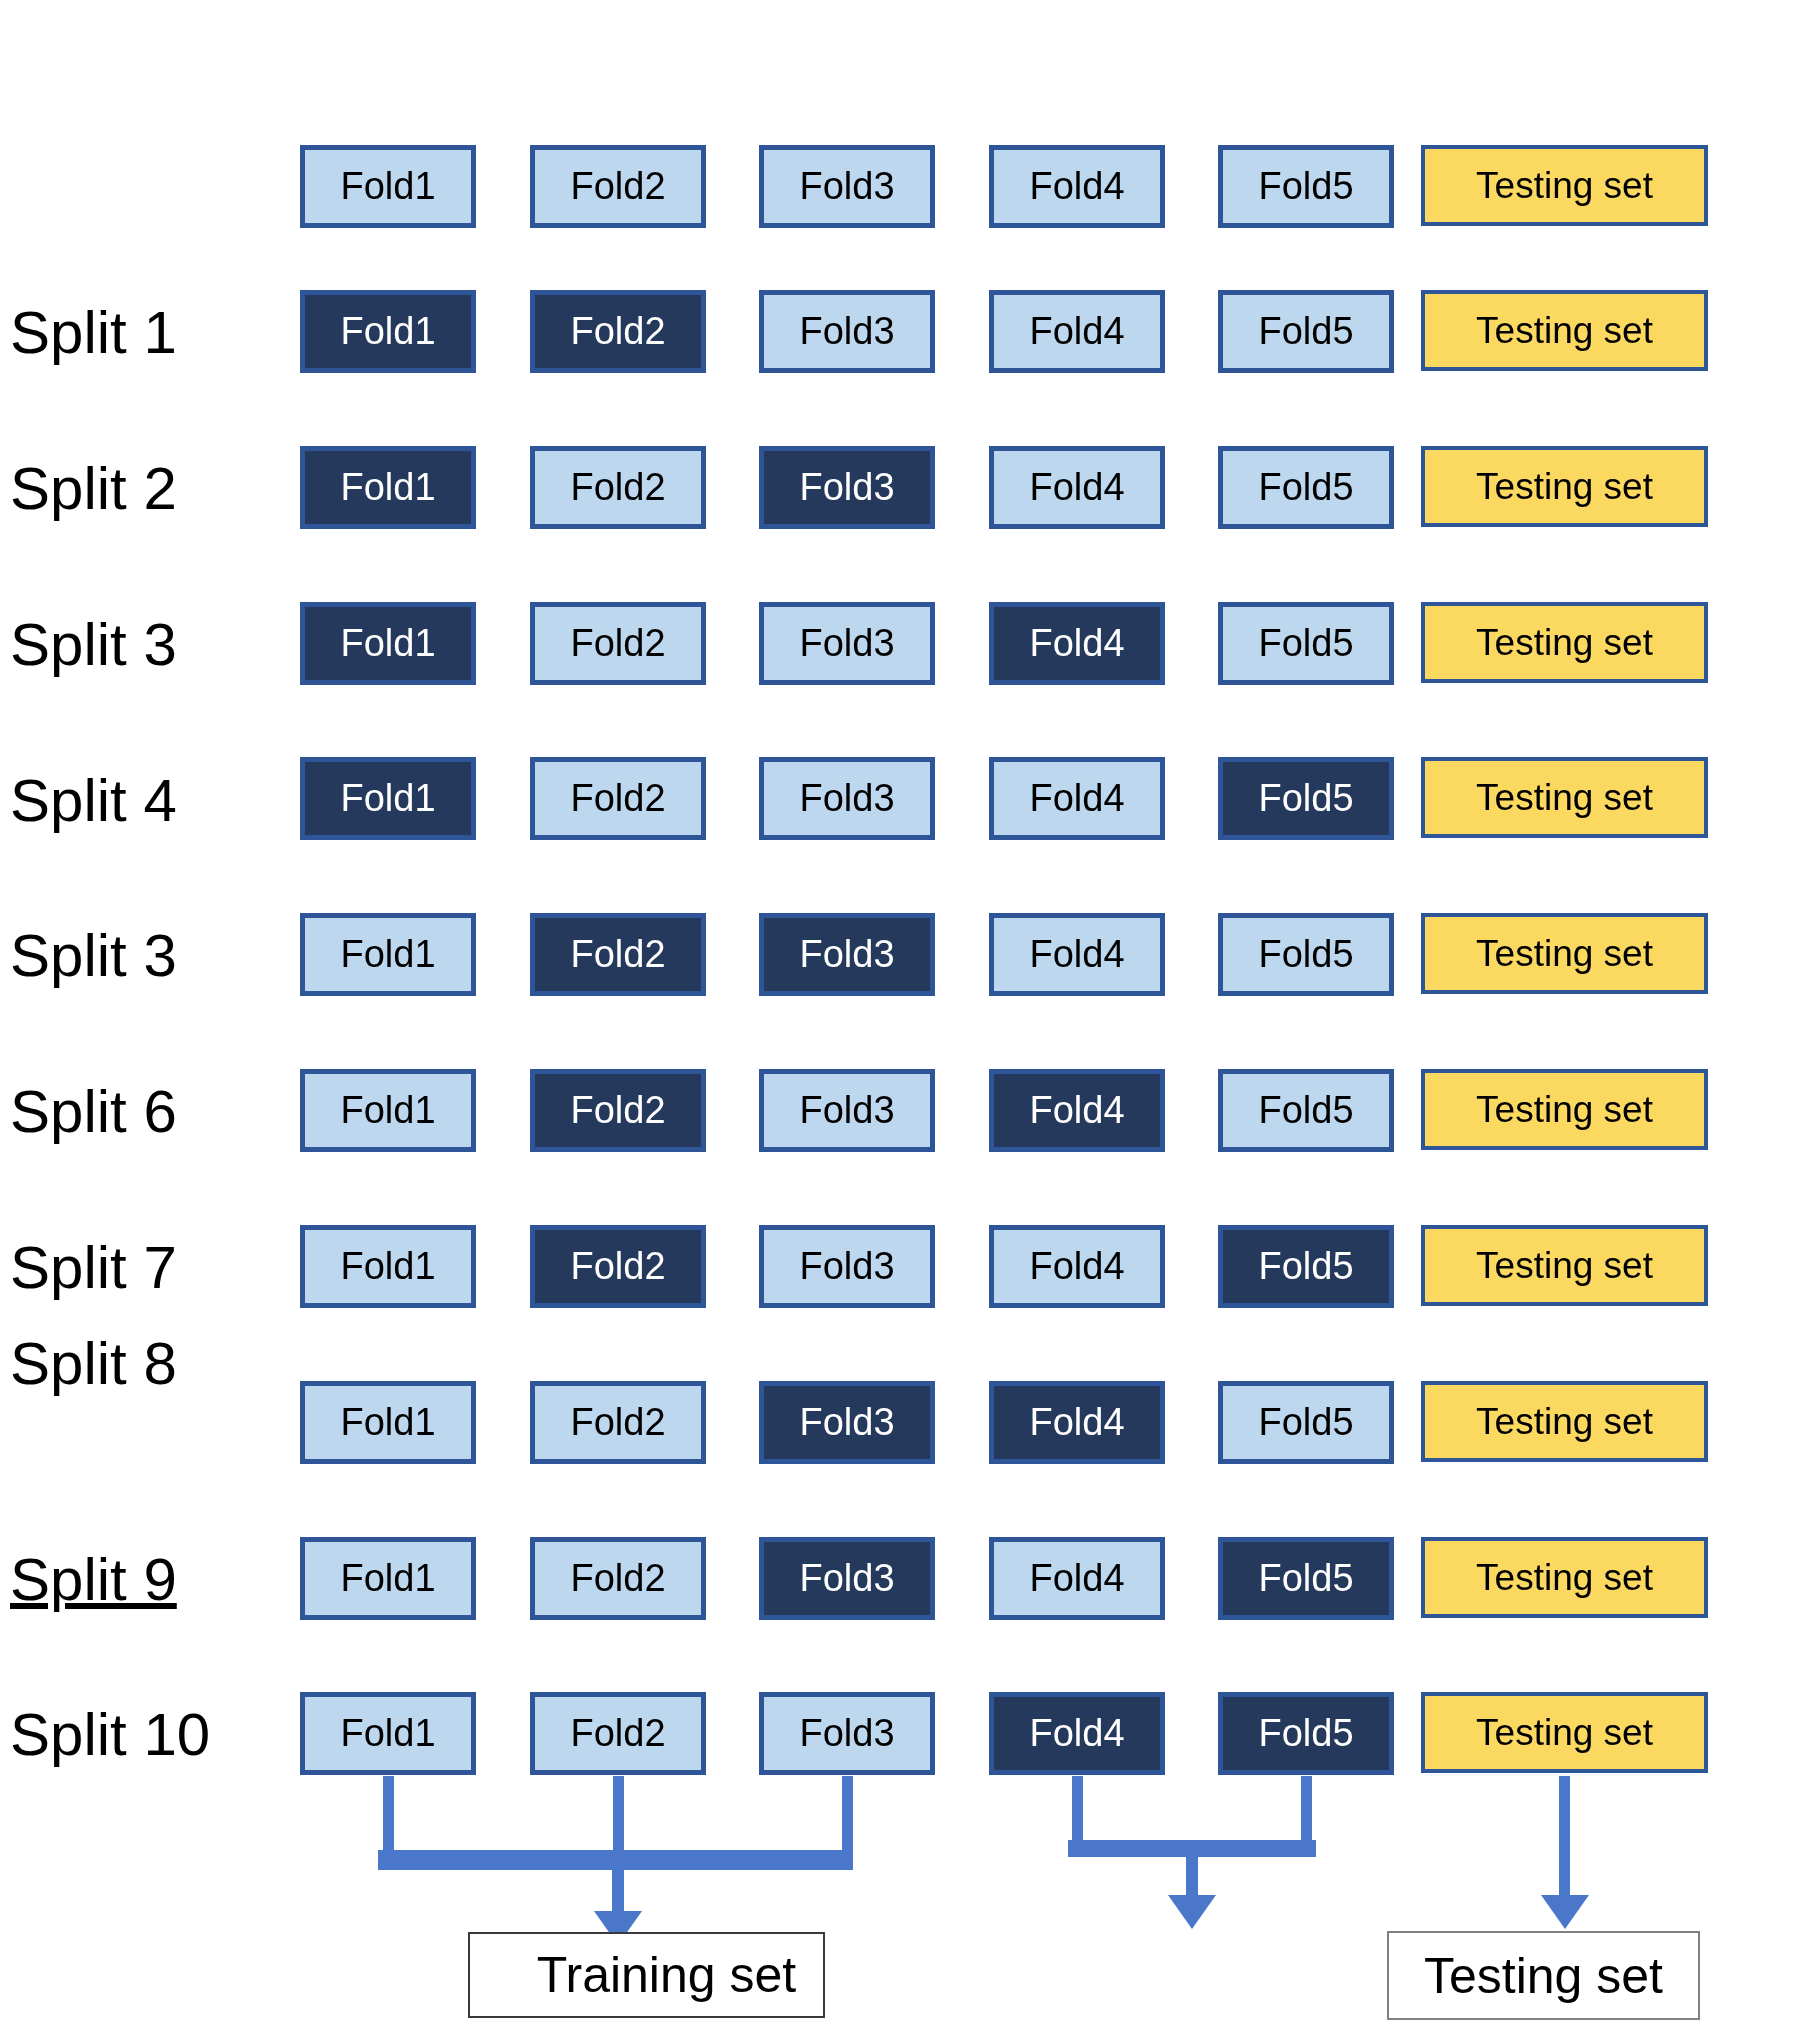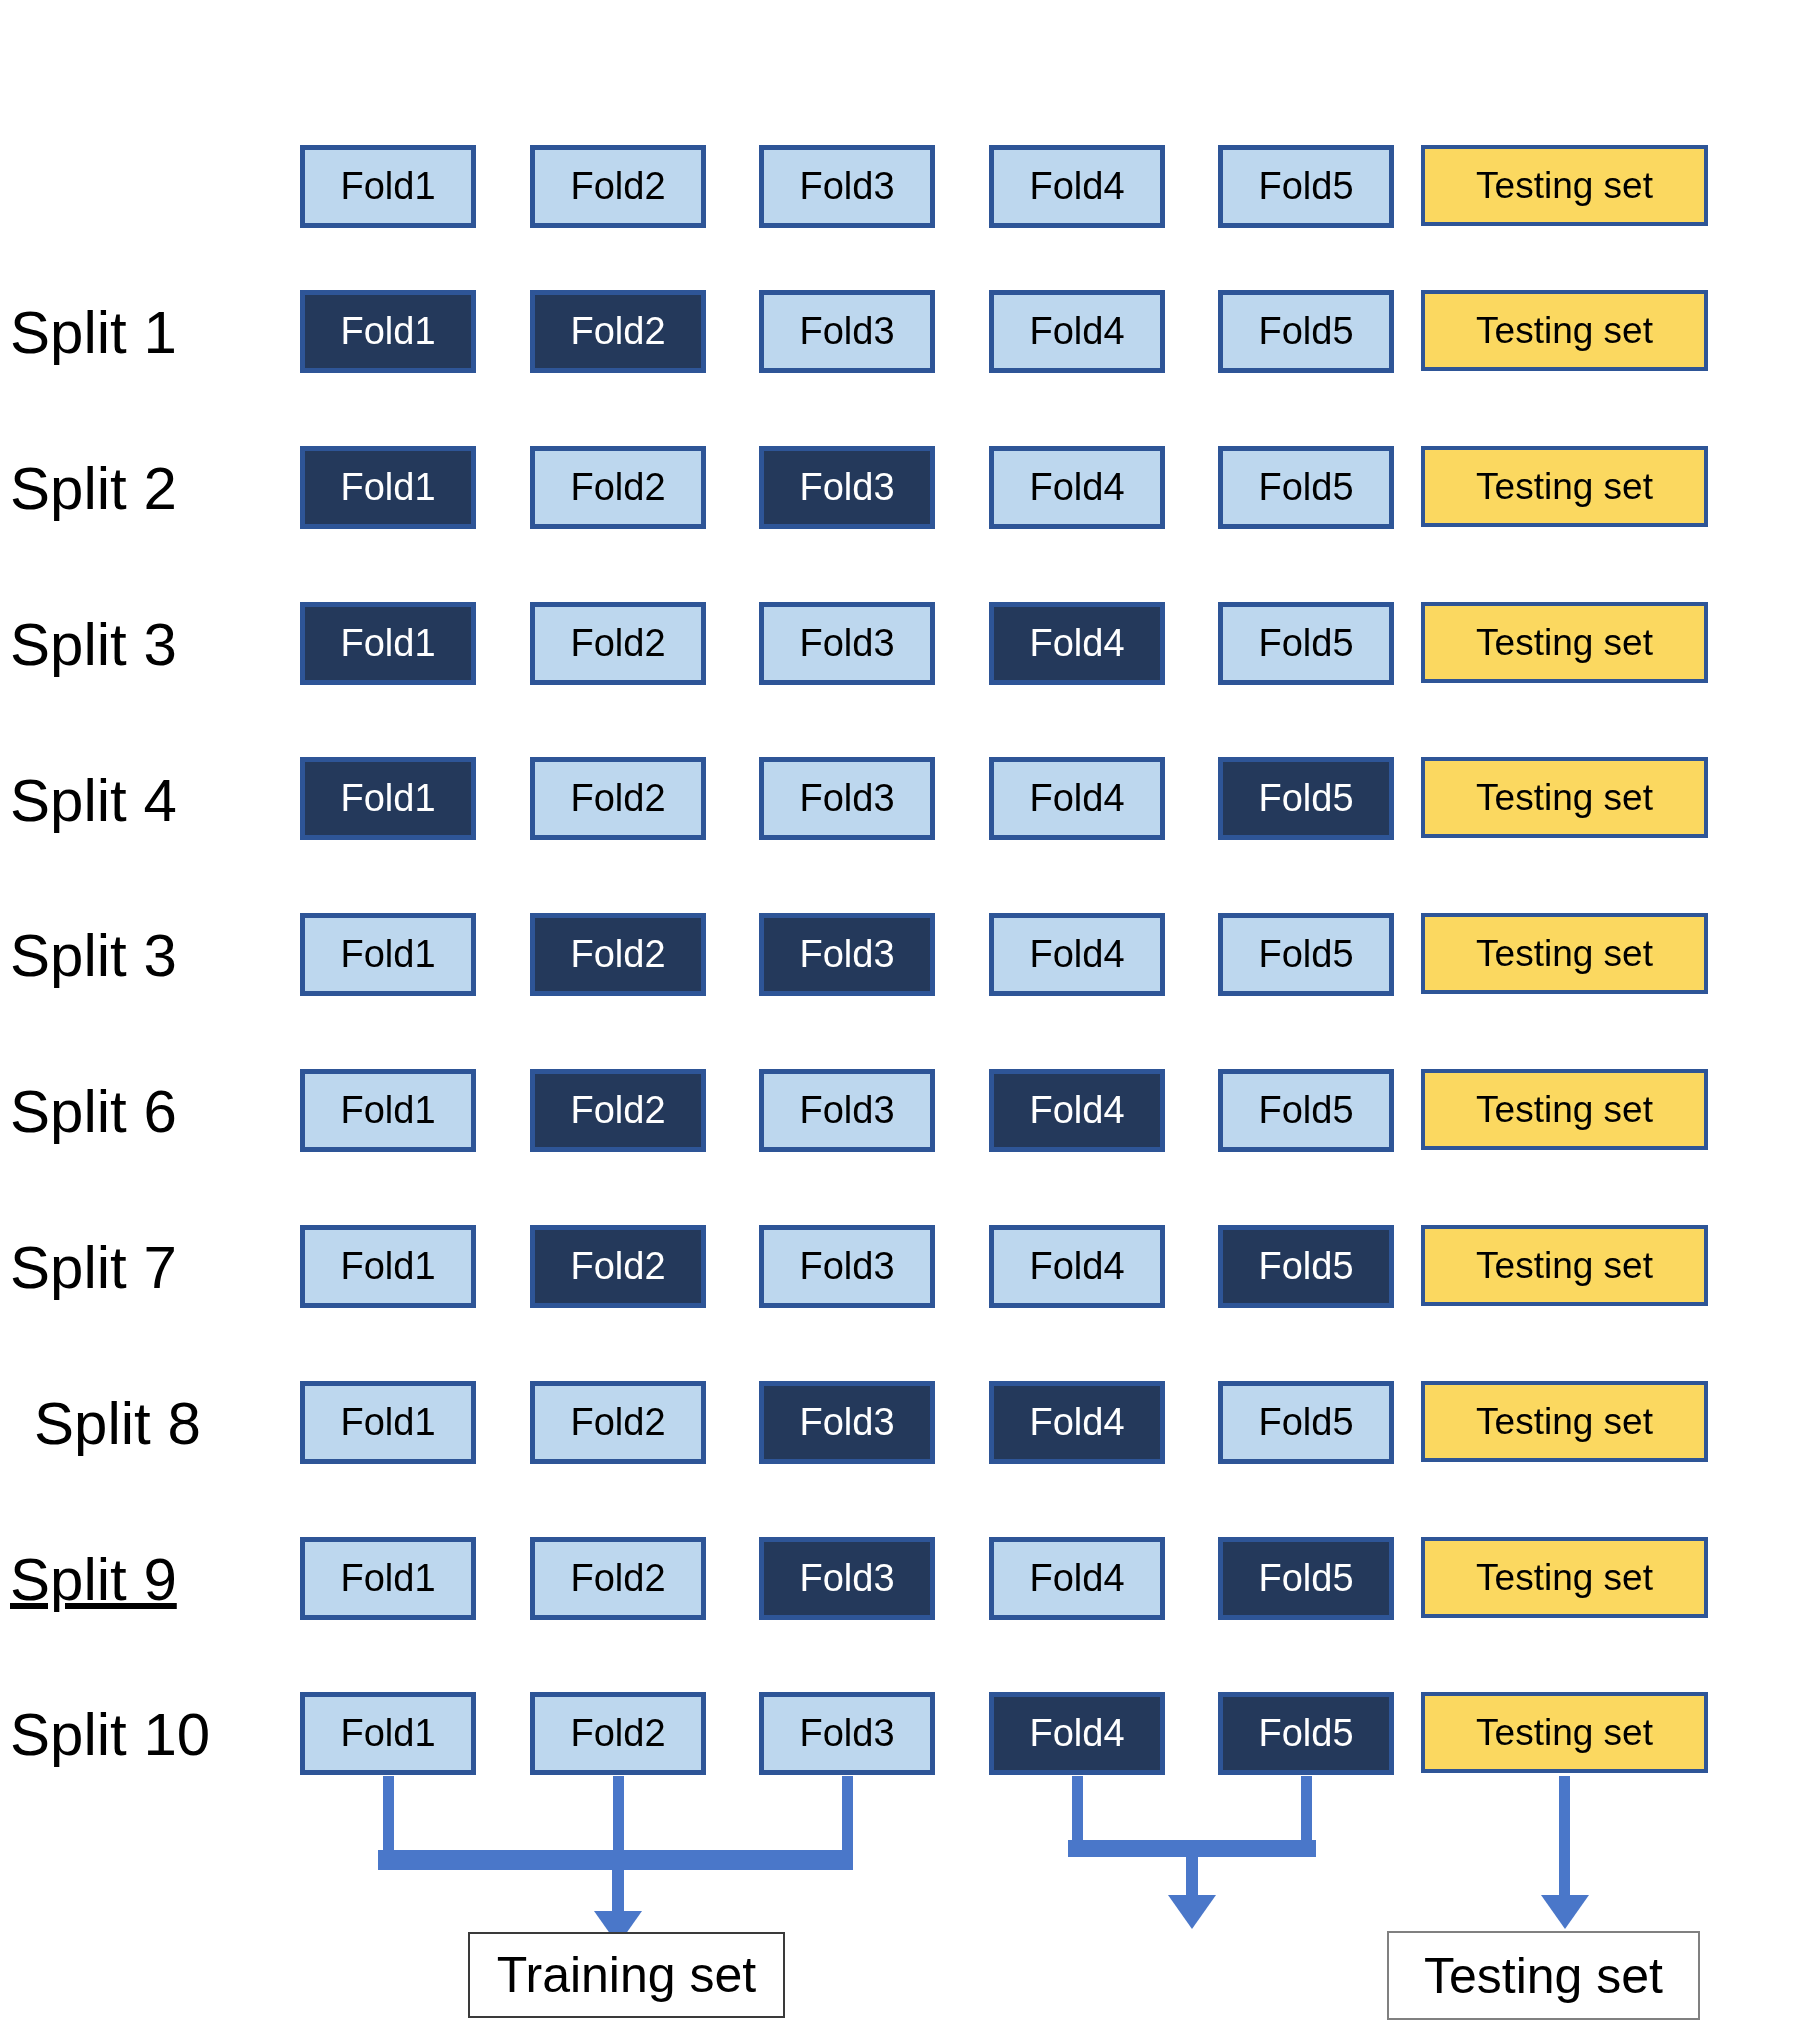--- a/index.html
+++ b/index.html
@@ -36,21 +36,21 @@
   .arrowhead{
     position:absolute;width:0;height:0;
     border-left:24px solid transparent;border-right:24px solid transparent;
     border-top:34px solid var(--arrow);
   }
   .legend-box{
     position:absolute;background:#ffffff;
     display:flex;align-items:center;justify-content:center;
     font-size:50px;color:#000;
   }
-  .legend-dark-border{border:2.7px solid var(--label-box-border);}
+  .legend-dark-border{border:2.7px solid var(--label-box-border);padding-left:40px;}
   .legend-gray-border{border:2.7px solid var(--testing-label-box-border);}
 </style>
 </head>
 <body>
 
 <div class="page">
 
 
   <div id="rows">
       <div class="fold-box fold-light" style="left: 300px; top: 145px;">Fold1</div>
@@ -101,21 +101,21 @@
       <div class="fold-box fold-dark" style="left: 989px; top: 1069px;">Fold4</div>
       <div class="fold-box fold-light" style="left: 1218px; top: 1069px;">Fold5</div>
       <div class="testing-box" style="left: 1421px; top: 1069px;">Testing set</div>
       <div class="split-label" style="top: 1225px; height: 84px;">Split 7</div>
       <div class="fold-box fold-light" style="left: 300px; top: 1225px;">Fold1</div>
       <div class="fold-box fold-dark" style="left: 530px; top: 1225px;">Fold2</div>
       <div class="fold-box fold-light" style="left: 759px; top: 1225px;">Fold3</div>
       <div class="fold-box fold-light" style="left: 989px; top: 1225px;">Fold4</div>
       <div class="fold-box fold-dark" style="left: 1218px; top: 1225px;">Fold5</div>
       <div class="testing-box" style="left: 1421px; top: 1225px;">Testing set</div>
-      <div class="split-label" style="top: 1381px; height: 84px; margin-left: 24px;">Split 8</div>
+      <div class="split-label" style="top: 1321px; height: 84px;">Split 8</div>
       <div class="fold-box fold-light" style="left: 300px; top: 1381px;">Fold1</div>
       <div class="fold-box fold-light" style="left: 530px; top: 1381px;">Fold2</div>
       <div class="fold-box fold-dark" style="left: 759px; top: 1381px;">Fold3</div>
       <div class="fold-box fold-dark" style="left: 989px; top: 1381px;">Fold4</div>
       <div class="fold-box fold-light" style="left: 1218px; top: 1381px;">Fold5</div>
       <div class="testing-box" style="left: 1421px; top: 1381px;">Testing set</div>
       <div class="split-label" style="top: 1537px; height: 84px; text-decoration: underline;">Split 9</div>
       <div class="fold-box fold-light" style="left: 300px; top: 1537px;">Fold1</div>
       <div class="fold-box fold-light" style="left: 530px; top: 1537px;">Fold2</div>
       <div class="fold-box fold-dark" style="left: 759px; top: 1537px;">Fold3</div>

